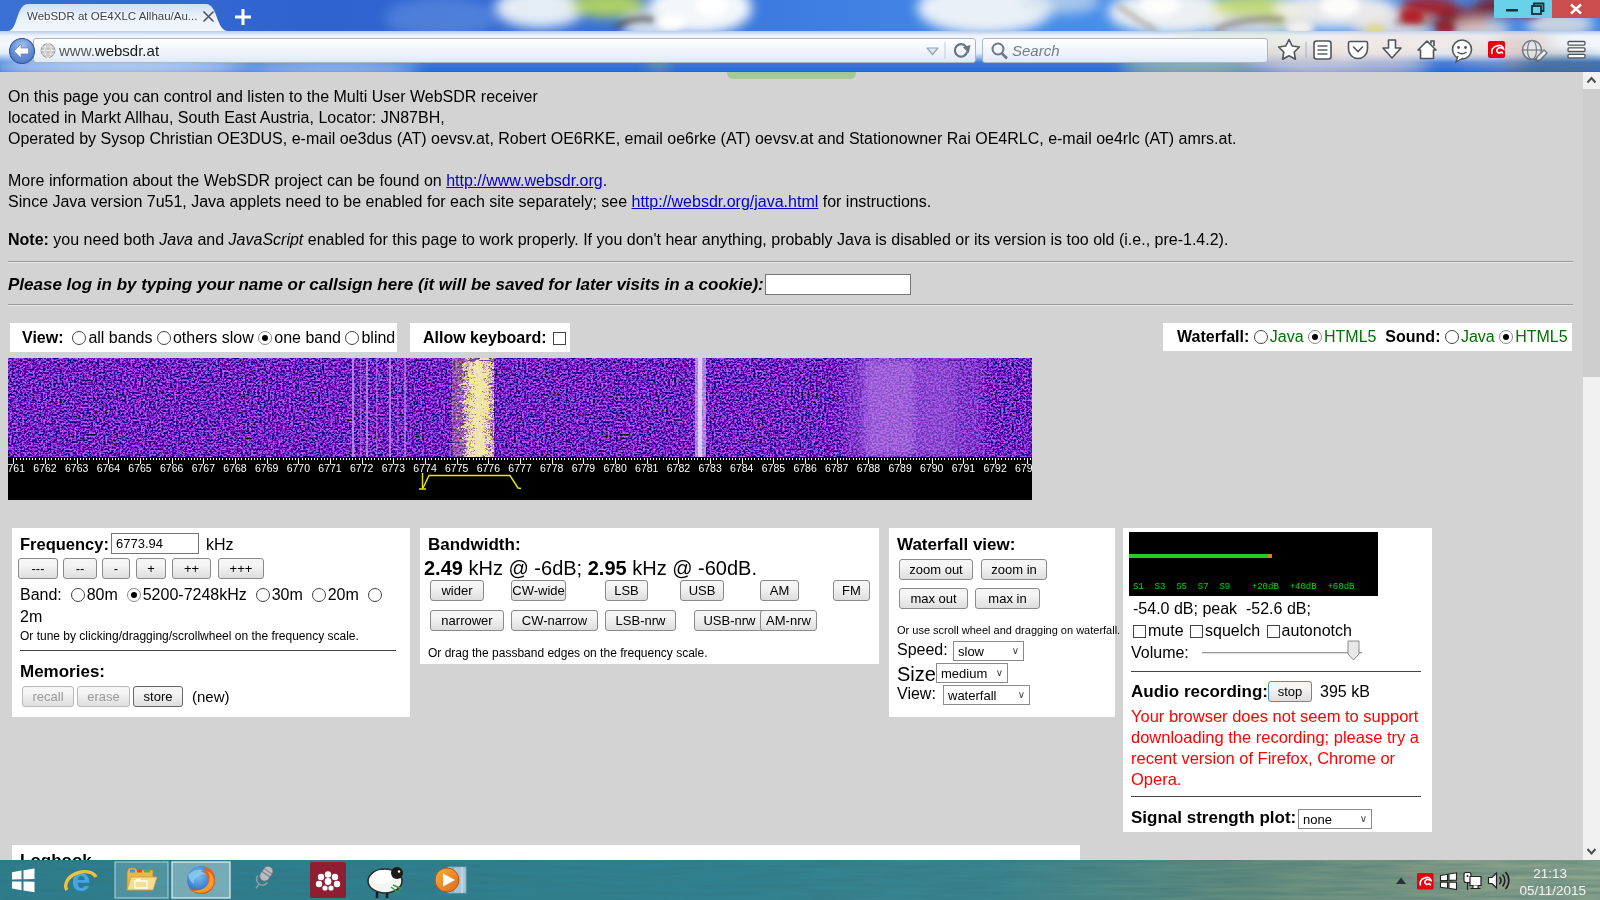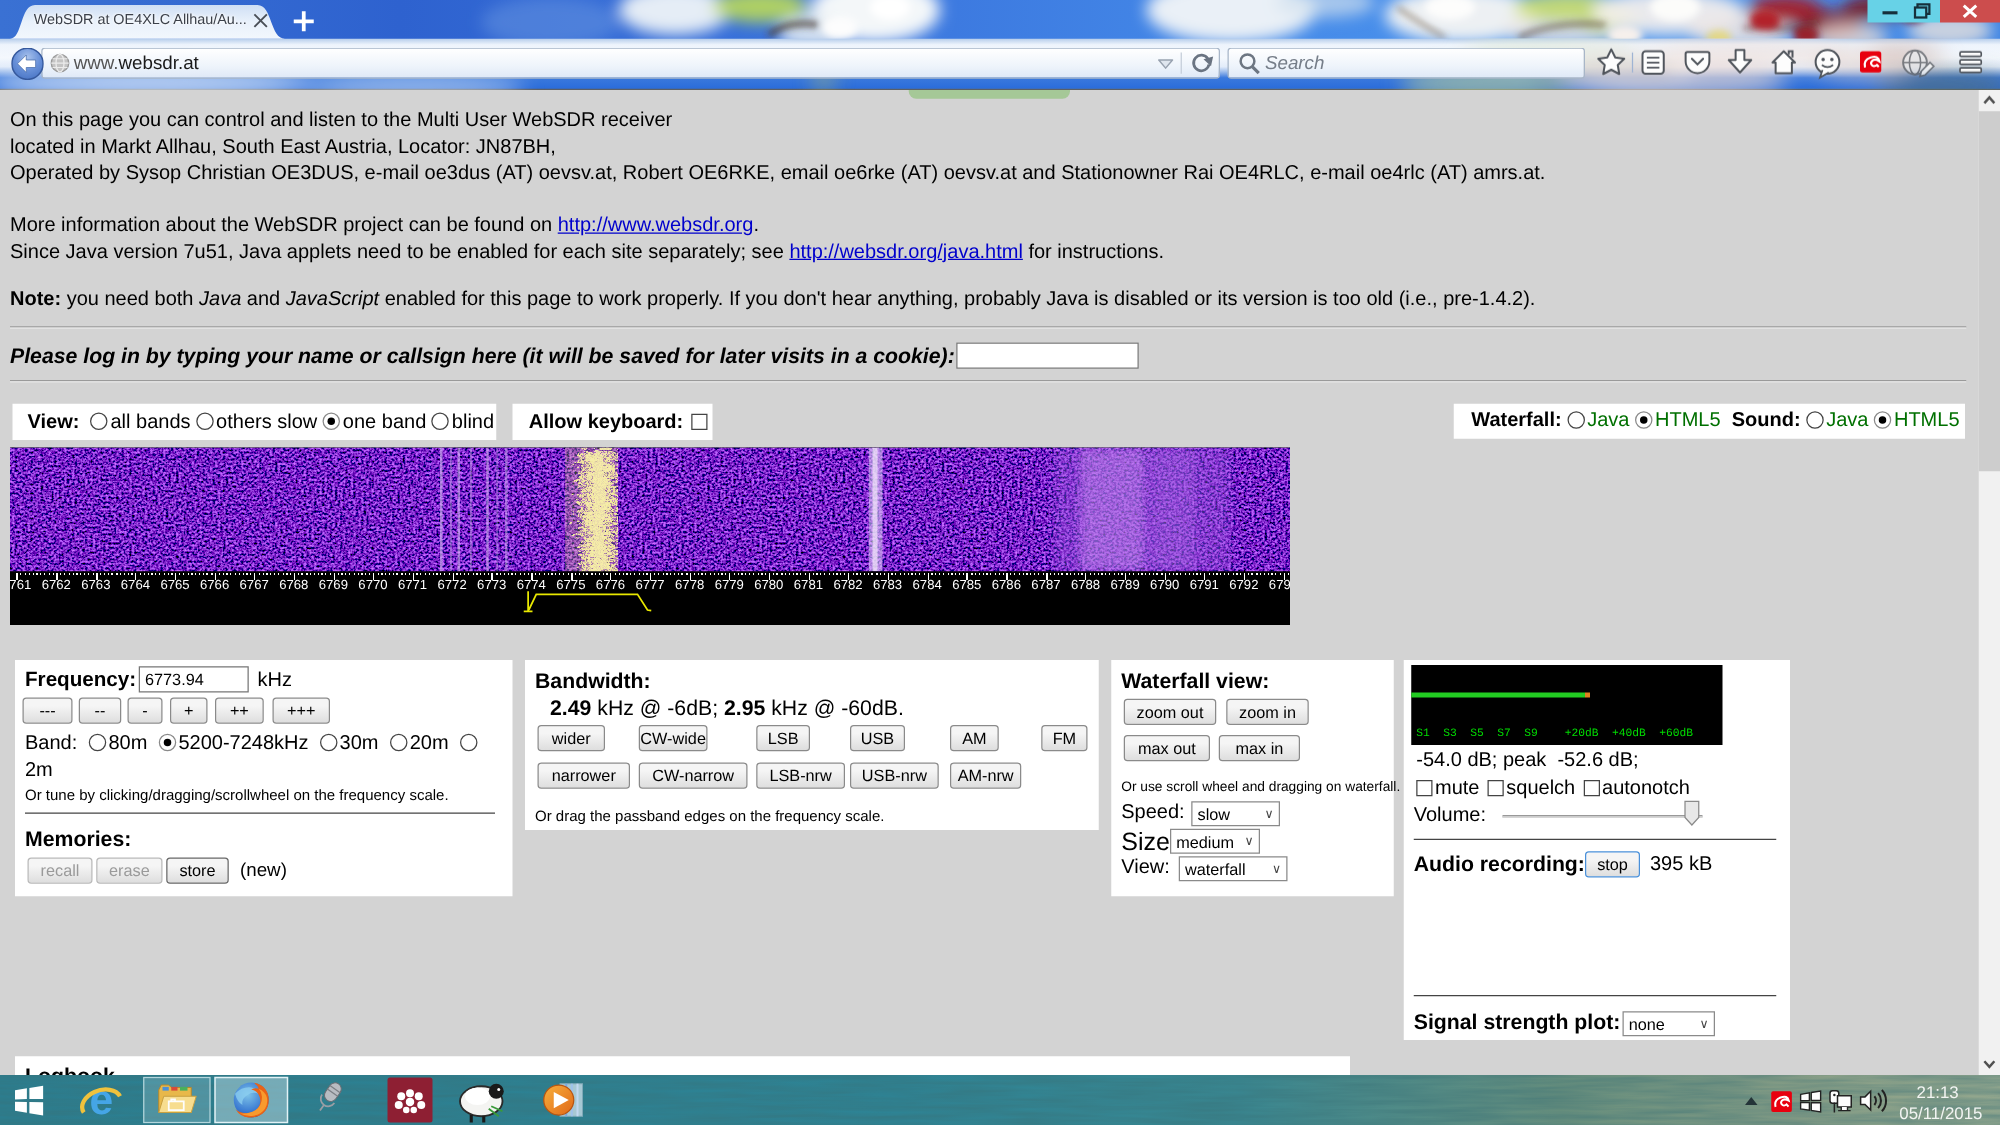--- a/index.html
+++ b/index.html
@@ -716,31 +716,31 @@
       <div class="abs" style="left:8px;top:101px;font-size:12px">Or tune by clicking/dragging/scrollwheel on the frequency scale.</div>
       <div class="abs" style="left:8px;top:122px;width:376px;border-top:1px solid #444"></div>
       <div class="abs" style="left:8px;top:134px;font-size:17px"><b>Memories:</b></div>
       <span class="btn dis abs" style="left:10px;top:158px;width:52px">recall</span>
       <span class="btn dis abs" style="left:65px;top:158px;width:53px">erase</span>
       <span class="btn abs" style="left:121px;top:158px;width:50px;border-color:#666">store</span>
       <div class="abs" style="left:180px;top:160px;font-size:15px">(new)</div>
     </div>
     <div class="panel" id="p2" style="left:420px;top:456px;width:459px;height:136px">
       <div class="abs" style="left:8px;top:7px;font-size:17px"><b>Bandwidth:</b></div>
-      <div class="abs" style="left:20px;top:29px;font-size:17px"><b>2.49</b> kHz @ -6dB; <b>2.95</b> kHz @ -60dB.</div>
+      <div class="abs" style="left:4px;top:29px;font-size:20px"><b>2.49</b> kHz @ -6dB; <b>2.95</b> kHz @ -60dB.</div>
       <span class="btn abs" style="left:10px;top:52px;width:54px">wider</span>
       <span class="btn abs" style="left:91px;top:52px;width:55px">CW-wide</span>
       <span class="btn abs" style="left:185px;top:52px;width:43px">LSB</span>
       <span class="btn abs" style="left:260px;top:52px;width:44px">USB</span>
       <span class="btn abs" style="left:340px;top:52px;width:39px">AM</span>
       <span class="btn abs" style="left:413px;top:52px;width:37px">FM</span>
       <span class="btn abs" style="left:10px;top:82px;width:74px">narrower</span>
       <span class="btn abs" style="left:91px;top:82px;width:87px">CW-narrow</span>
       <span class="btn abs" style="left:185px;top:82px;width:71px">LSB-nrw</span>
-      <span class="btn abs" style="left:260px;top:82px;width:71px">USB-nrw</span>
+      <span class="btn abs" style="left:274px;top:82px;width:71px">USB-nrw</span>
       <span class="btn abs" style="left:340px;top:82px;width:57px">AM-nrw</span>
       <div class="abs" style="left:8px;top:118px;font-size:12px">Or drag the passband edges on the frequency scale.</div>
     </div>
     <div class="panel" id="p3" style="left:889px;top:456px;width:226px;height:189px">
       <div class="abs" style="left:8px;top:7px;font-size:17px"><b>Waterfall view:</b></div>
       <span class="btn abs" style="left:10px;top:31px;width:74px">zoom out</span>
       <span class="btn abs" style="left:92px;top:31px;width:66px">zoom in</span>
       <span class="btn abs" style="left:10px;top:60px;width:69px">max out</span>
       <span class="btn abs" style="left:86px;top:60px;width:65px">max in</span>
       <div class="abs" style="left:8px;top:96px;font-size:11px;white-space:nowrap">Or use scroll wheel and dragging on waterfall.</div>
@@ -761,20 +761,21 @@
       <div class="abs" style="left:8px;top:94px;font-size:16px"><span class="chk"></span>mute <span class="chk"></span>squelch <span class="chk"></span>autonotch</div>
       <div class="abs" style="left:8px;top:116px;font-size:16px">Volume:</div>
       <div class="abs" style="left:79px;top:124px;width:160px;height:2px;background:#999;border-bottom:1px solid #ddd"></div>
       <svg class="abs" style="left:224px;top:112px" width="15" height="22">
         <path d="M1 1 L12 1 L12 14 L6.5 20 L1 14 Z" fill="#e8e8e8" stroke="#8a8a8a"></path>
       </svg>
       <div class="abs" style="left:8px;top:143px;width:290px;border-top:1px solid #444"></div>
       <div class="abs" style="left:8px;top:154px;font-size:17px"><b>Audio recording:</b></div>
       <span class="btn abs" style="left:145px;top:153px;width:44px;border:1px solid #4a90d9">stop</span>
       <div class="abs" style="left:197px;top:155px;font-size:16px">395 kB</div>
+      <div class="abs" style="left:8px;top:178px;font-size:16.5px;line-height:21px;color:#f00;width:295px">Your browser does not seem to support downloading the recording; please try a recent version of Firefox, Chrome or Opera.</div>
       <div class="abs" style="left:8px;top:268px;width:290px;border-top:1px solid #444"></div>
       <div class="abs" style="left:8px;top:280px;font-size:17px"><b>Signal strength plot:</b></div>
       <span class="sel abs" style="left:175px;top:281px;width:74px">none</span>
     </div>
     <div class="panel" id="plog" style="left:12px;top:773px;width:1068px;height:15px;padding:6px 0 0 8px"><b style="font-size:17px">Logbook</b></div>
   </div>
 
   <div id="sbar">
     <div id="sthumb"></div>
     <svg width="17" height="17" style="position:absolute;top:0;left:0">

